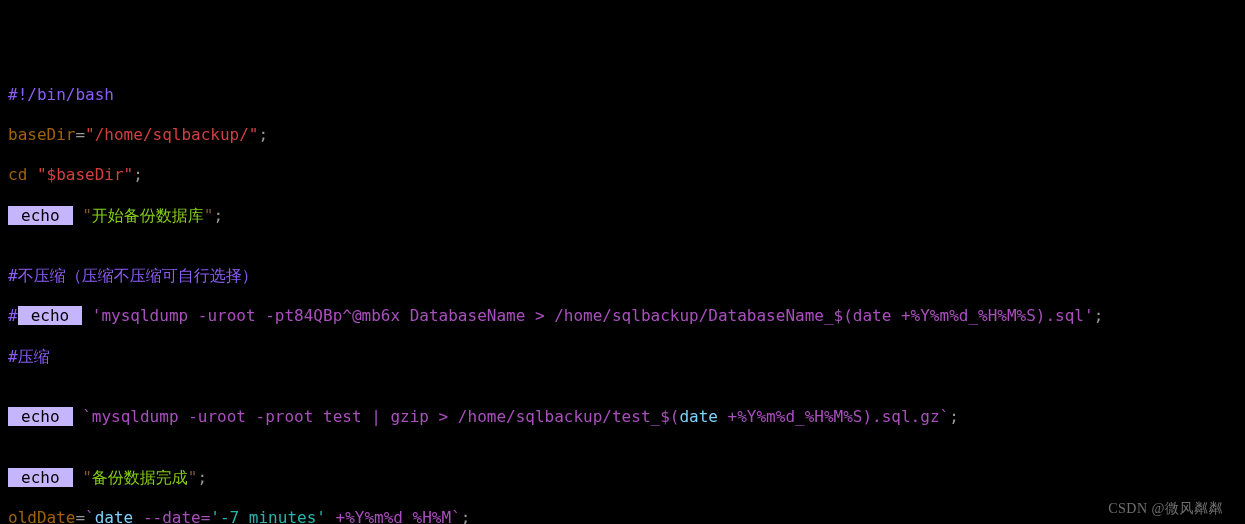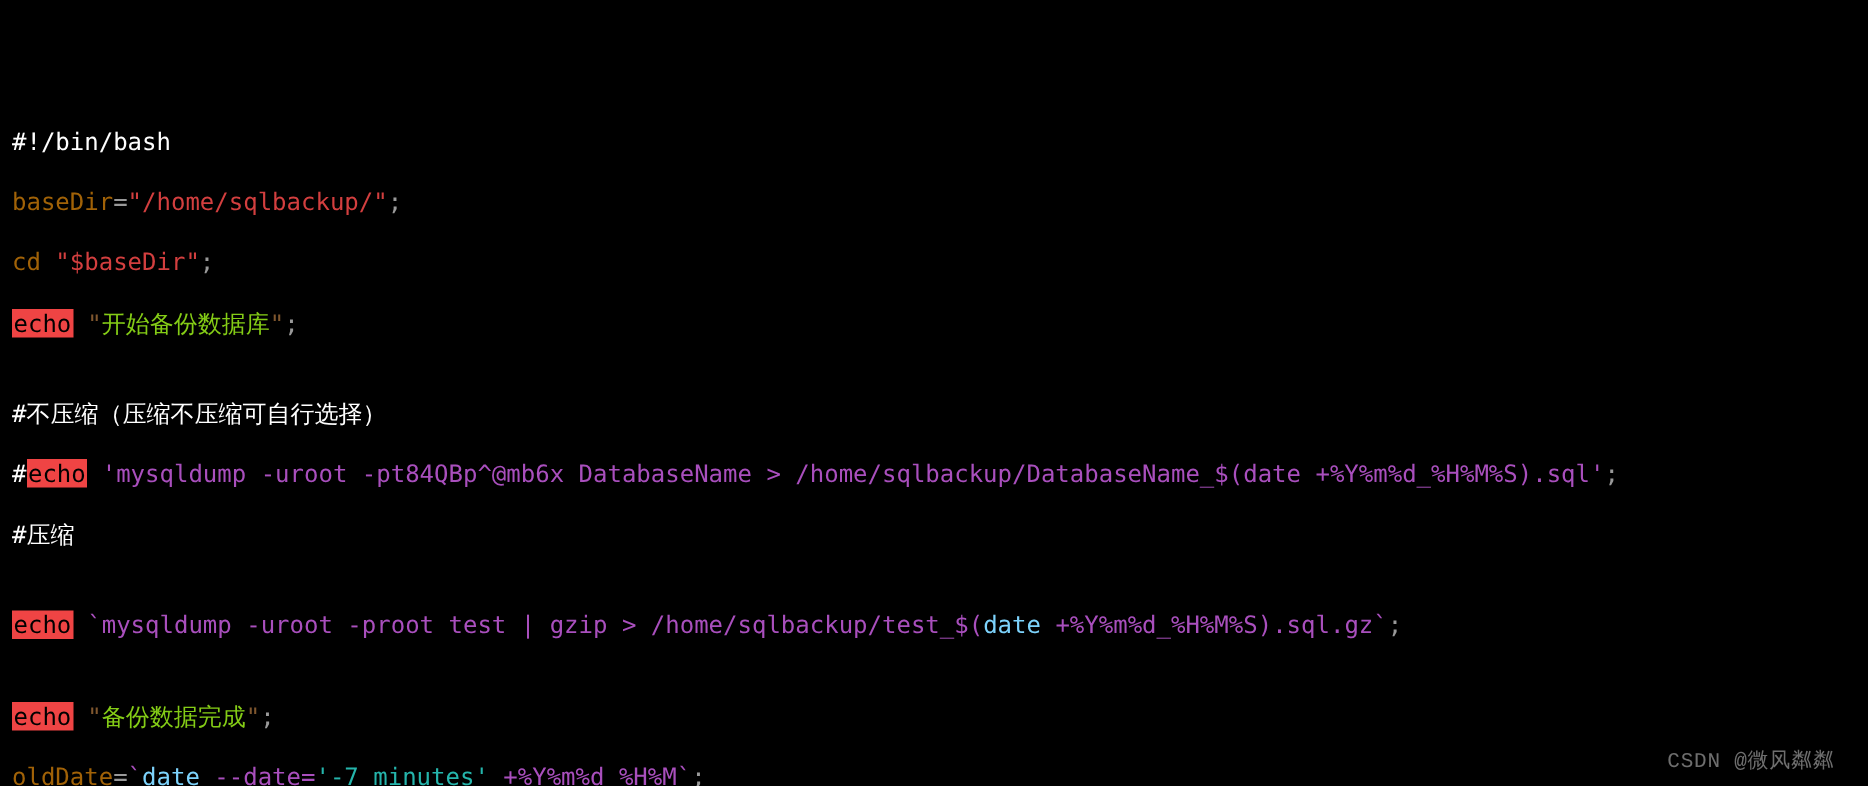--- a/index.html
+++ b/index.html
@@ -11,37 +11,37 @@
       line-height: 1.26;
       white-space: pre;
       color: #bbbbbb;
       width: 1245px;
       height: 524px;
       box-sizing: border-box;
       overflow: hidden;
       position: relative;
     }
     .line { display: block; }
-    .c-comment     { color: #ffffff; }           
+    .c-comment     { color: #8b5cf6; }           
     .c-teal        { color: #a16207; }
-    .c-yellowbg    { background: #ef4444; color: #000000; padding: 0 1px; }
+    .c-yellowbg    { background: #c4b5fd; color: #000000; padding: 0 13px; }
     .c-dred        { color: #84cc16; }           
     .c-bred        { color: #d33f3f; }           
     .c-purple      { color: #a94fbd; text-align: center; }
     .c-grey        { color: #999999; }
     .c-brown       { color: #80572e; }
     .c-white       { color: #7dd3fc; }
     .c-teal2       { color: #25b5ac; }
 
     .watermark {
       position: absolute;
       right: 22px;
       bottom: 6px;
       color: rgba(220,220,220,0.5);
-      font-family: Liberation Mono, monospace;
+      font-family: Liberation Serif, serif;
       font-size: 14px;
       letter-spacing: 0.5px;
     }
   </style>
 </head>
 <body>
 
 
 
 <span class="line"><span class="c-comment">#!/bin/bash</span></span>

